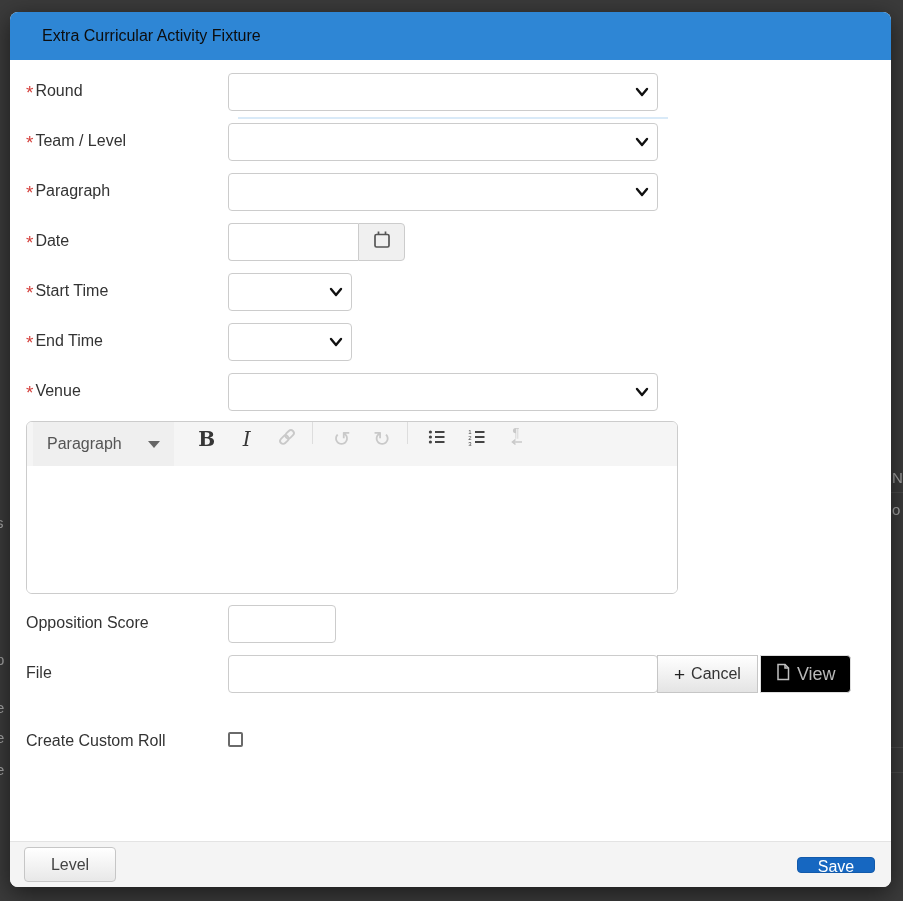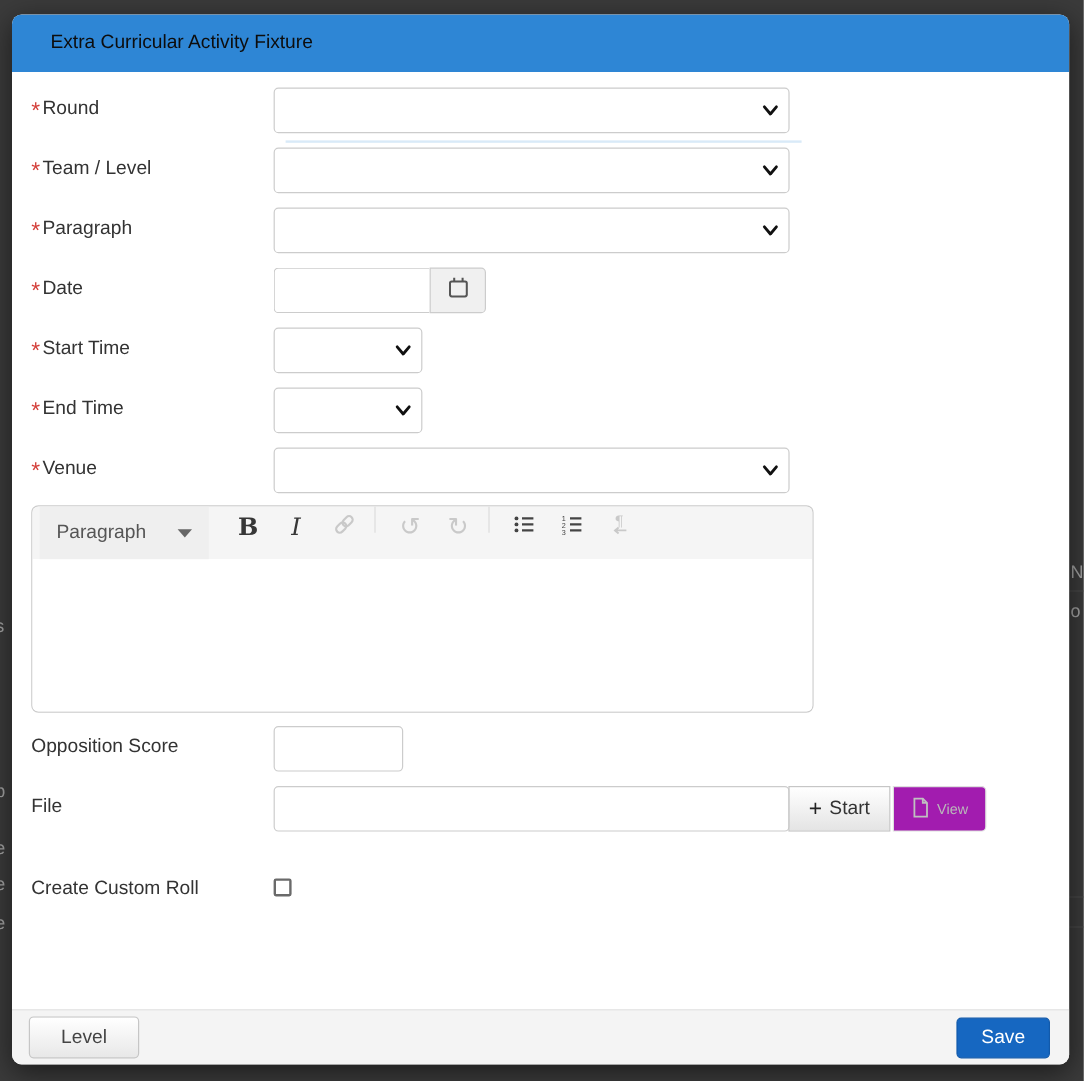--- a/index.html
+++ b/index.html
@@ -100,41 +100,41 @@
   .file-group { display:flex; align-items:stretch; }
   .file-input { width:430px; border-radius:4px 0 0 4px; }
   .choose-btn {
     height:38px; padding:0 16px; margin-left:-1px;
     background:linear-gradient(#ffffff,#e4e4e4); border:1px solid #c6c6c6;
     font-size:16px; color:#333; display:flex; align-items:center; gap:6px; cursor:pointer;
   }
   .choose-btn .plus { font-size:19px; line-height:1; color:#222; }
   .view-btn {
     height:38px; padding:0 14px; margin-left:2px;
-    background:#a21caf; border:1px solid #dedede; border-radius:0 4px 4px 0;
-    font-size:12px; color:#b9b9b9; display:flex; align-items:center; gap:6px; cursor:default;
+    background:#000000; border:1px solid #dedede; border-radius:0 4px 4px 0;
+    font-size:18px; color:#b9b9b9; display:flex; align-items:center; gap:6px; cursor:default;
   }
 
   .row-check { margin-top:30px; }
   .checkbox {
     width:15px; height:15px; border:2px solid #6a6a6a; border-radius:2px; background:#fff;
     margin-top:9px; cursor:pointer;
   }
 
   .modal-footer {
     flex:0 0 46px; background:#f4f4f4; border-top:1px solid #e3e3e3;
     display:flex; align-items:center; justify-content:space-between; padding:0 16px 0 14px;
   }
   .btn-cancel {
     min-width:92px; height:35px; padding:0 18px;
     background:linear-gradient(#ffffff,#e8e8e8); border:1px solid #c6c6c6; border-radius:4px;
     font-size:16px; color:#444; cursor:pointer; font-family:"Liberation Sans", sans-serif;
   }
   .btn-save {
-    min-width:78px; height:34px; padding:0 18px;
+    min-width:78px; height:16px; padding:0 18px;
     background:#1667c1; border:1px solid #125aab; border-radius:4px;
     font-size:16px; color:#fff; cursor:pointer; font-family:"Liberation Sans", sans-serif;
   }
 </style>
 </head>
 <body>
 
 <div class="backdrop">
   <span class="peek peek-l0">s</span>
   <span class="peek peek-l1">p</span>
@@ -343,21 +343,21 @@
     </div>
 
     <div class="row">
       <div class="lbl">
         <span>File</span>
       </div>
       <div class="file-group">
         <input class="ctl file-input" type="text" value="" style="">
         <div class="choose-btn">
           <span class="plus">+</span>
-          <span>Start</span>
+          <span>Cancel</span>
         </div>
         <div class="view-btn">
           <span>
             <svg width="16" height="18" viewBox="0 0 16 18">
               <path d="M3 1.5 h7 l3.5 3.5 v11.5 h-10.5 z" fill="none" stroke="#c0c0c0" stroke-width="1.5"></path>
               <path d="M10 1.5 v3.5 h3.5" fill="none" stroke="#c0c0c0" stroke-width="1.5"></path>
             </svg>
           </span>
           <span>View</span>
         </div>

